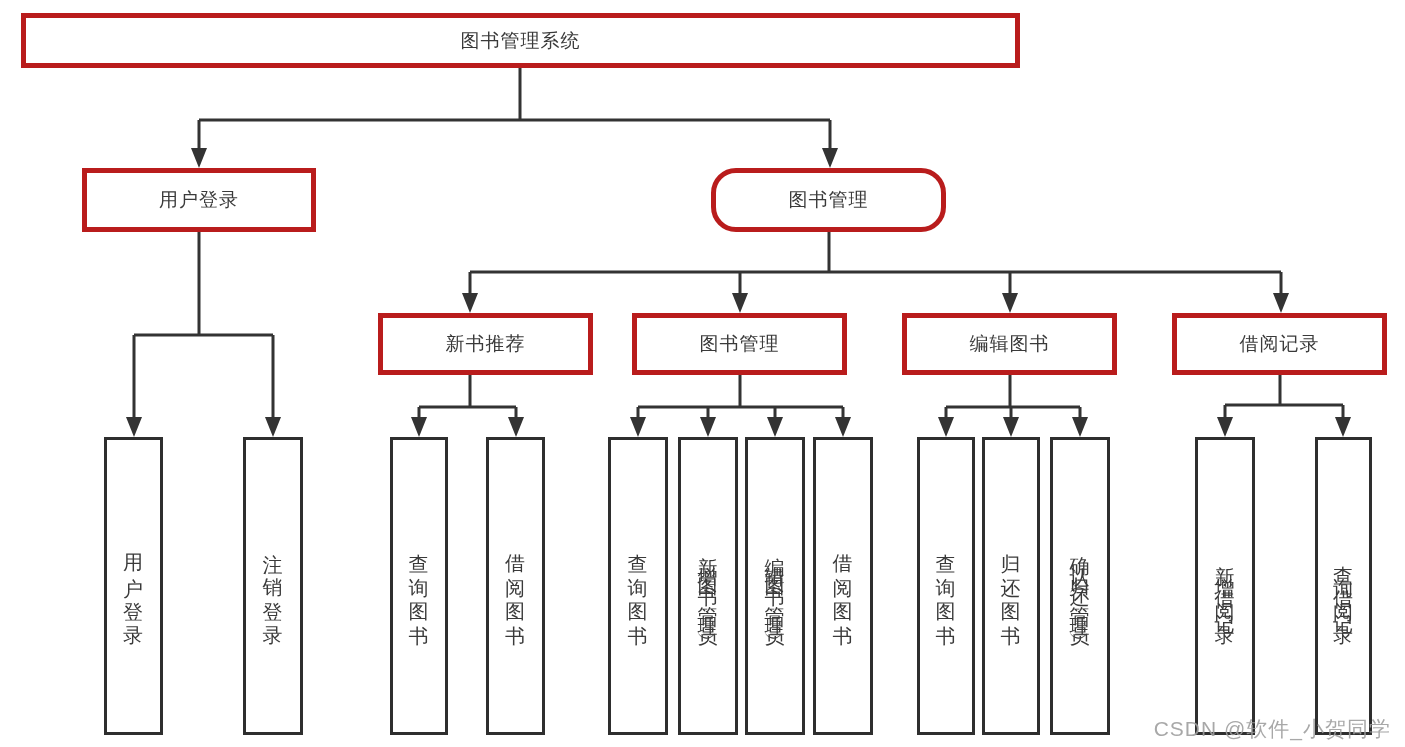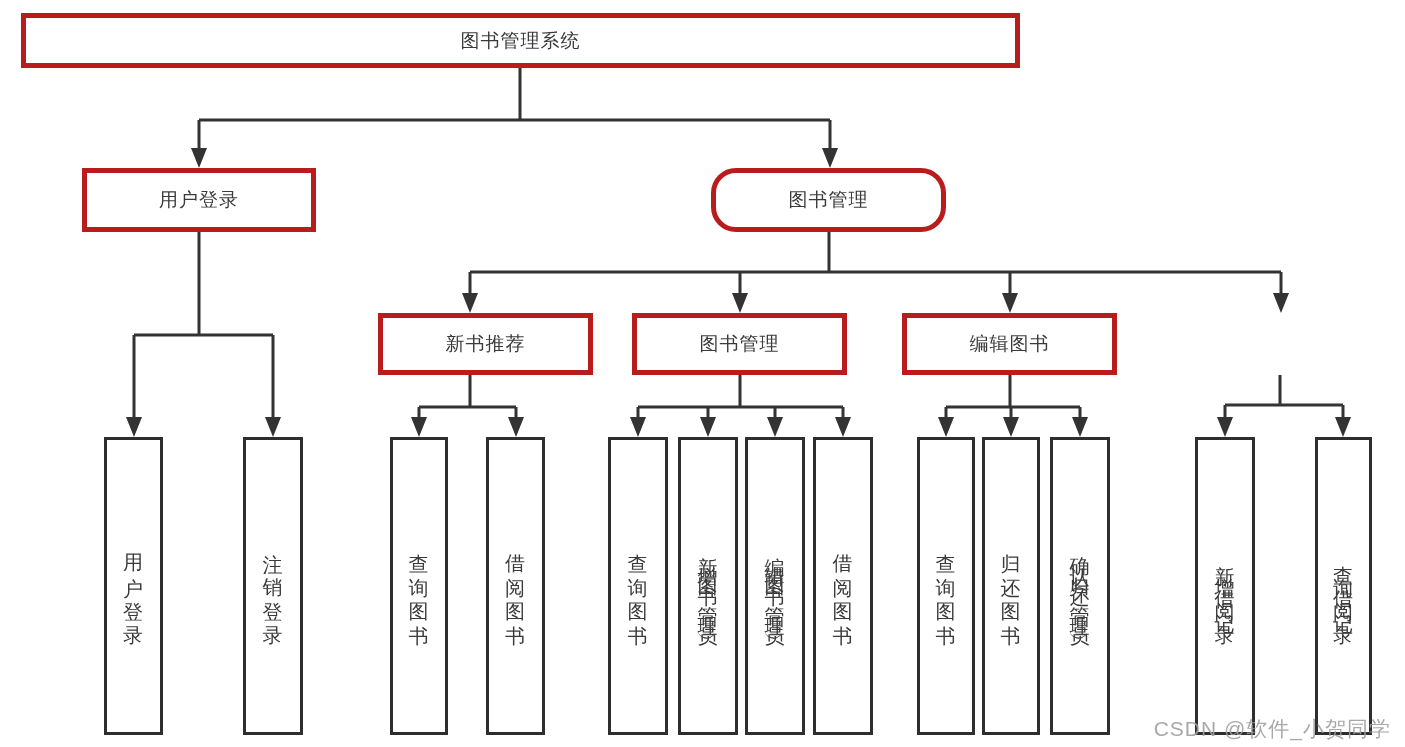--- a/index.html
+++ b/index.html
@@ -111,20 +111,21 @@
   </svg>
 
   <div class="node" style="left:21px; top:13px; width:999px; height:55px;">图书管理系统</div>
 
   <div class="node" style="left:82px; top:168px; width:234px; height:64px;">用户登录</div>
   <div class="node" style="left:711px; top:168px; width:235px; height:64px;border-radius:25px;">图书管理</div>
 
   <div class="node" style="left:362px; top:313px; width:215px; height:62px;margin-left:16px;">新书推荐</div>
   <div class="node" style="left:632px; top:313px; width:215px; height:62px;">图书管理</div>
   <div class="node" style="left:902px; top:313px; width:215px; height:62px;">编辑图书</div>
+  <div class="node" style="left:1172px; top:313px; width:215px; height:62px;">借阅记录</div>
 
   <div class="leaf v4" style="left:104px; top:437px; width:59px; height:298px;">
     <span class="vtext">用户登录</span>
   </div>
   <div class="leaf v4" style="left:243px; top:437px; width:60px; height:298px;">
     <span class="vtext">注销登录</span>
   </div>
 
   <div class="leaf v4" style="left:390px; top:437px; width:58px; height:298px;">
     <span class="vtext">查询图书</span>

